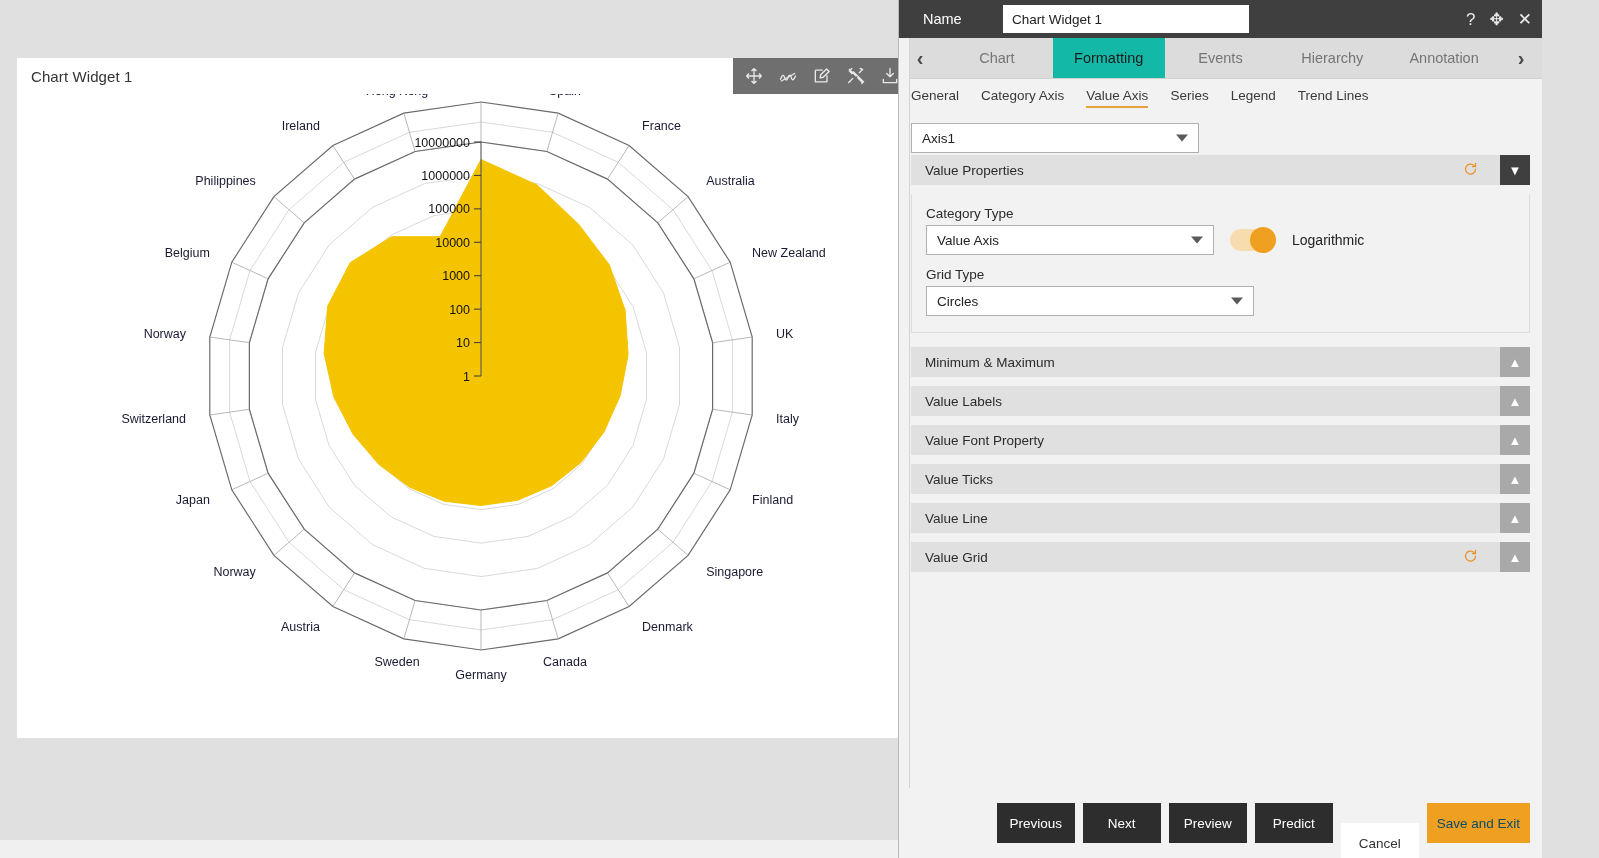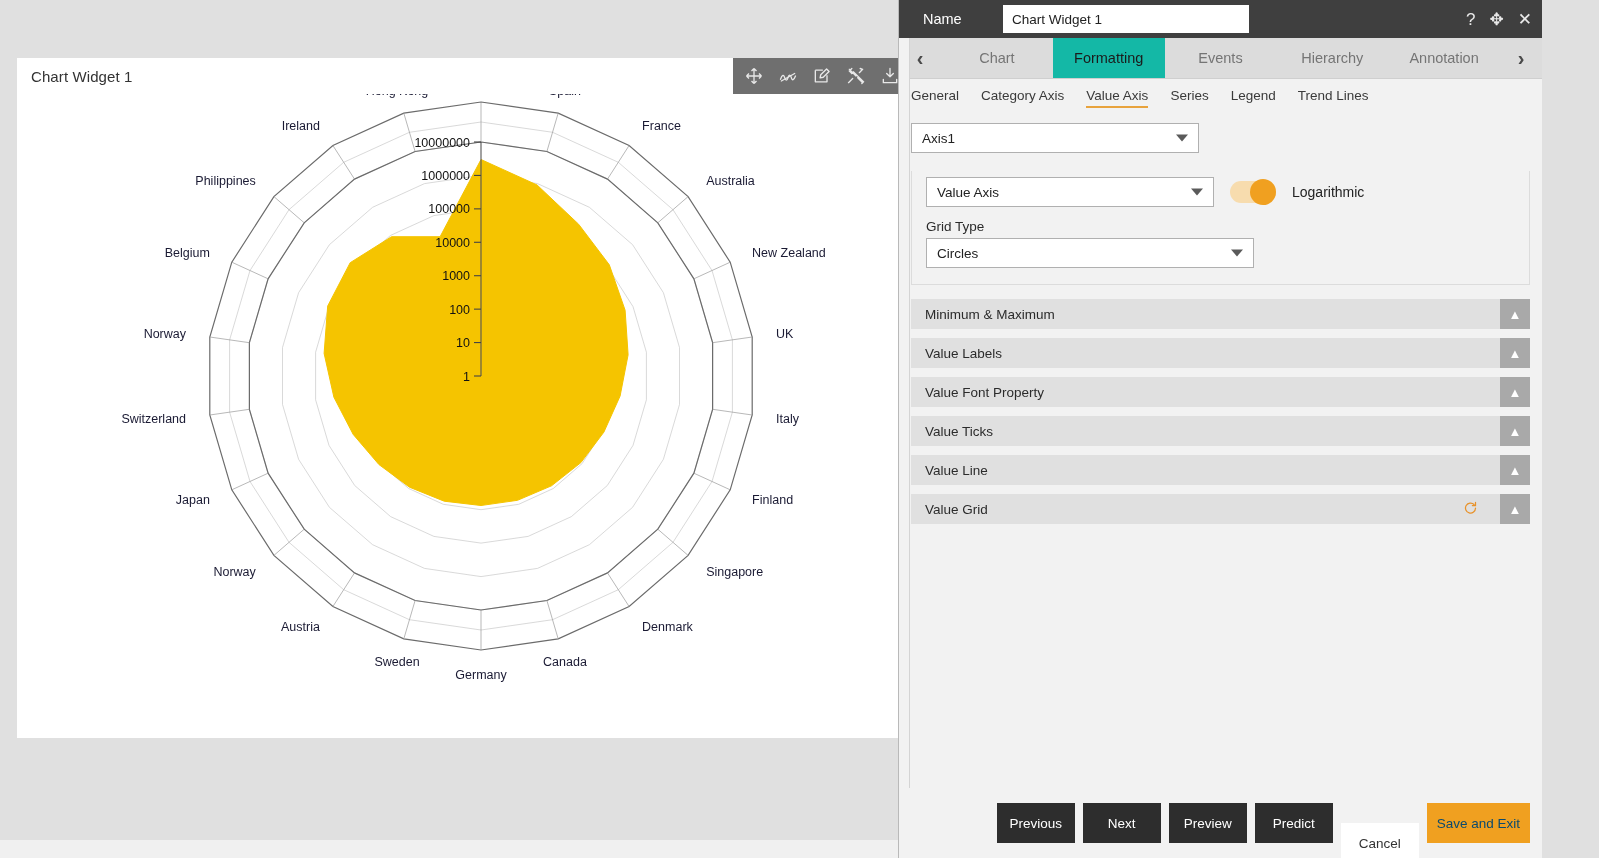--- a/index.html
+++ b/index.html
@@ -95,21 +95,21 @@
   .select{
     position:relative;height:30px;background:#ffffff;border:1px solid #b0b0b0;
     display:flex;align-items:center;font-size:13.5px;color:#222;padding-left:10px;
     box-sizing:border-box;cursor:pointer;
   }
   .select .caret{
     position:absolute;right:10px;top:50%;transform:translateY(-50%);
     width:0;height:0;border-left:6px solid transparent;border-right:6px solid transparent;
     border-top:7px solid #5a5a5a;
   }
-  #axis-select{width:288px;margin-bottom:18px;}
+  #axis-select{width:288px;margin-bottom:2px;}
 
   .section{
     background:#e0e0e0;height:30px;display:flex;align-items:center;
     position:relative;margin-bottom:9px;
   }
   .section .sname{font-size:13.5px;color:#2b2b2b;padding-left:14px;}
   .section .refresh{
     position:absolute;right:52px;top:50%;transform:translateY(-50%);
     color:#e8922a;font-size:13px;line-height:1;
   }
@@ -314,22 +314,33 @@
     <div class="subtab">Trend Lines</div>
   </div>
 
   <div id="panel-body">
 
     <div class="select" id="axis-select">
       <span>Axis1</span>
       <span class="caret"></span>
     </div>
 
+    <div class="section">
+      <span class="sname">Value Properties</span>
+      <span class="refresh">
+        <svg width="15" height="15" viewBox="0 0 24 24" fill="none" stroke="#e8922a" stroke-width="2" stroke-linecap="round">
+          <path d="M20 12a8 8 0 1 1-2.3-5.6"></path>
+            <path d="M20 3v5h-5"></path>
+        </svg>
+      </span>
+      <span class="chev expanded">▼</span>
+    </div>
 
     <div id="value-props-body">
+      <div class="fieldlabel">Category Type</div>
       <div class="row">
         <div class="select" style="width:288px">
           <span>Value Axis</span>
           <span class="caret"></span>
         </div>
         <div class="toggle">
             <span class="knob"></span>
           </div>
         <span class="toggle-text">Logarithmic</span>
       </div>

